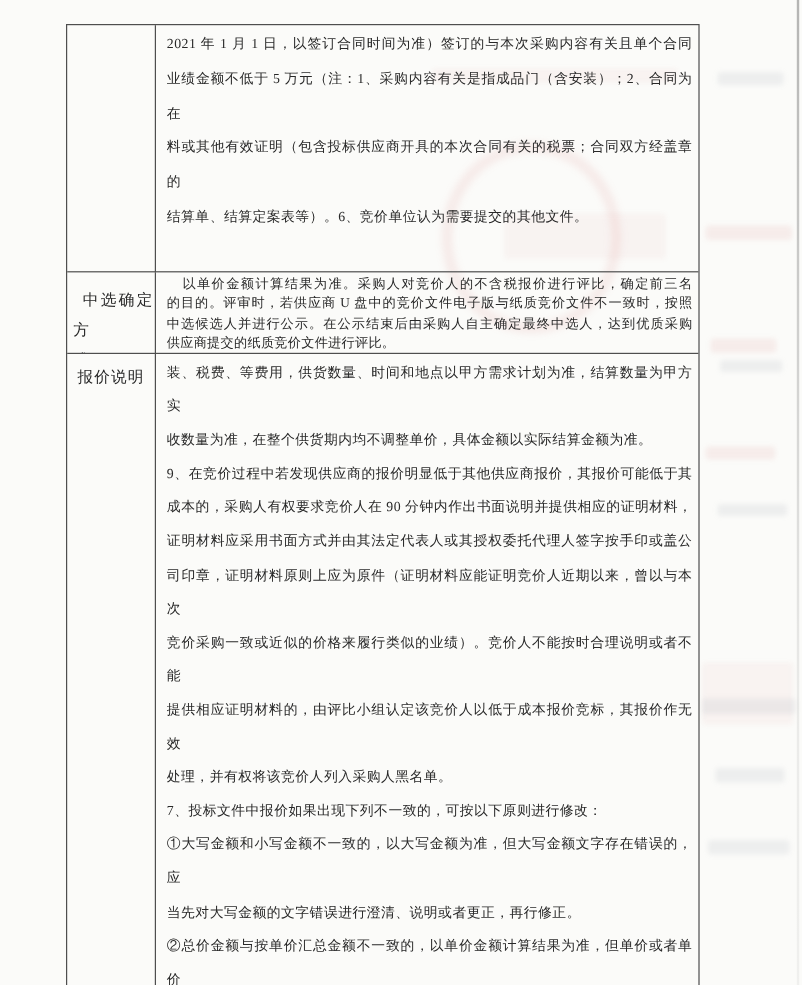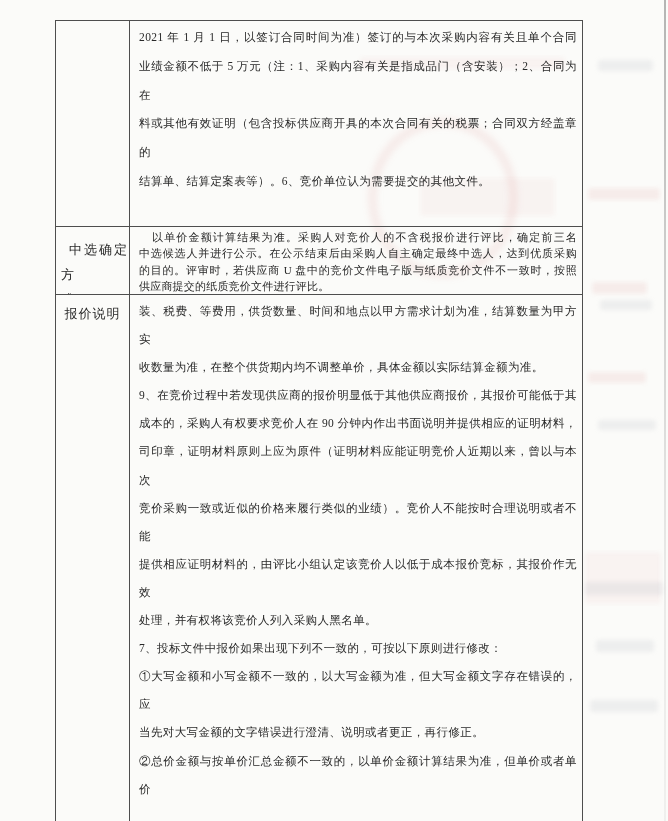--- a/index.html
+++ b/index.html
@@ -97,33 +97,34 @@
         <div class="line">料或其他有效证明（包含投标供应商开具的本次合同有关的税票；合同双方经盖章的</div>
         <div class="line short">结算单、结算定案表等）。6、竞价单位认为需要提交的其他文件。</div>
       </div>
 
     <div class="cell label-cell rb label-r2">
         <div class="line short">中选确定方</div>
         <div class="line short">式</div>
       </div>
     <div class="cell content c2 rb">
         <div class="line" style="text-indent: 13px;">以单价金额计算结果为准。采购人对竞价人的不含税报价进行评比，确定前三名</div>
+        <div class="line">的目的。评审时，若供应商 U 盘中的竞价文件电子版与纸质竞价文件不一致时，按照</div>
         <div class="line">中选候选人并进行公示。在公示结束后由采购人自主确定最终中选人，达到优质采购</div>
-        <div class="line">的目的。评审时，若供应商 U 盘中的竞价文件电子版与纸质竞价文件不一致时，按照</div>
         <div class="line short">供应商提交的纸质竞价文件进行评比。</div>
       </div>
 
     <div class="cell label-cell label-r3">
       <span>报价说明</span>
     </div>
     <div class="cell content c3">
         <div class="line">装、税费、等费用，供货数量、时间和地点以甲方需求计划为准，结算数量为甲方实</div>
         <div class="line short">收数量为准，在整个供货期内均不调整单价，具体金额以实际结算金额为准。</div>
         <div class="line">9、在竞价过程中若发现供应商的报价明显低于其他供应商报价，其报价可能低于其</div>
         <div class="line">成本的，采购人有权要求竞价人在 90 分钟内作出书面说明并提供相应的证明材料，</div>
+        <div class="line">证明材料应采用书面方式并由其法定代表人或其授权委托代理人签字按手印或盖公</div>
         <div class="line">司印章，证明材料原则上应为原件（证明材料应能证明竞价人近期以来，曾以与本次</div>
         <div class="line">竞价采购一致或近似的价格来履行类似的业绩）。竞价人不能按时合理说明或者不能</div>
         <div class="line">提供相应证明材料的，由评比小组认定该竞价人以低于成本报价竞标，其报价作无效</div>
         <div class="line short">处理，并有权将该竞价人列入采购人黑名单。</div>
         <div class="line short">7、投标文件中报价如果出现下列不一致的，可按以下原则进行修改：</div>
         <div class="line">①大写金额和小写金额不一致的，以大写金额为准，但大写金额文字存在错误的，应</div>
         <div class="line short">当先对大写金额的文字错误进行澄清、说明或者更正，再行修正。</div>
         <div class="line">②总价金额与按单价汇总金额不一致的，以单价金额计算结果为准，但单价或者单价</div>
       </div>
 

